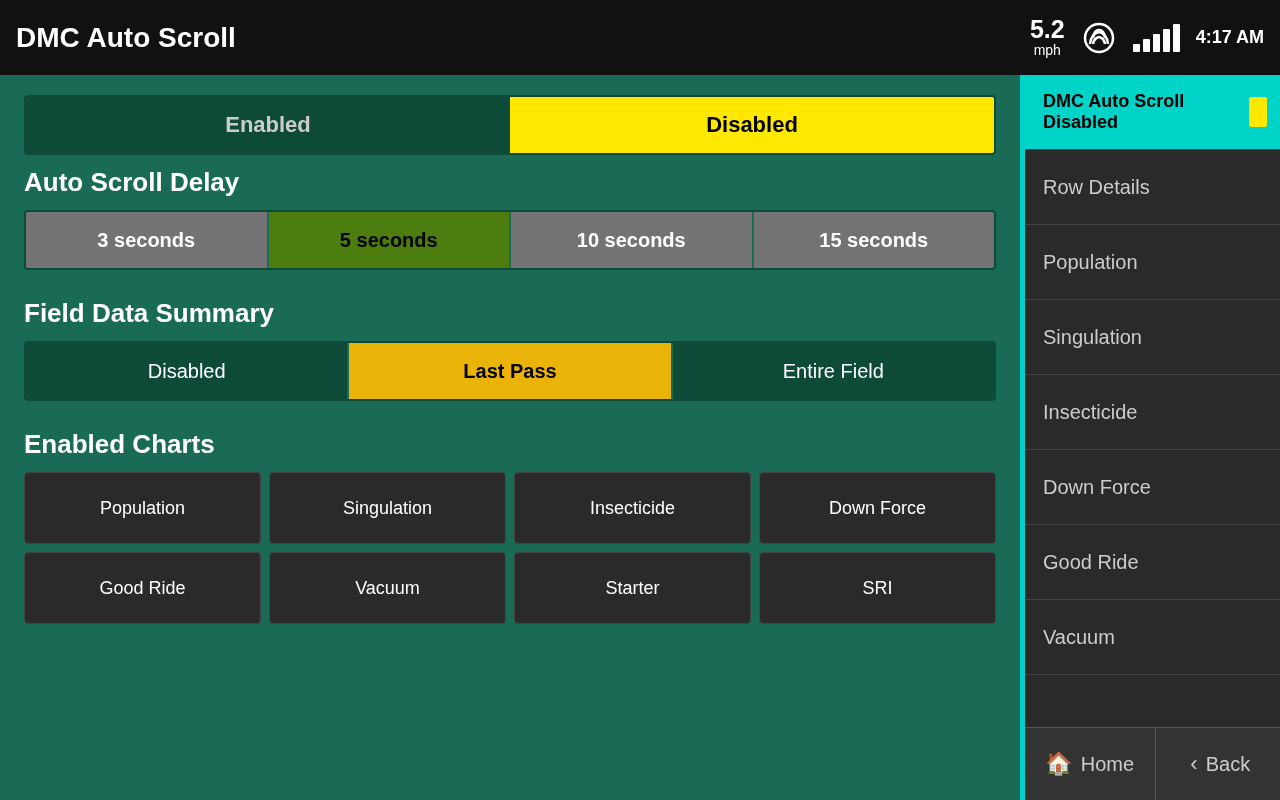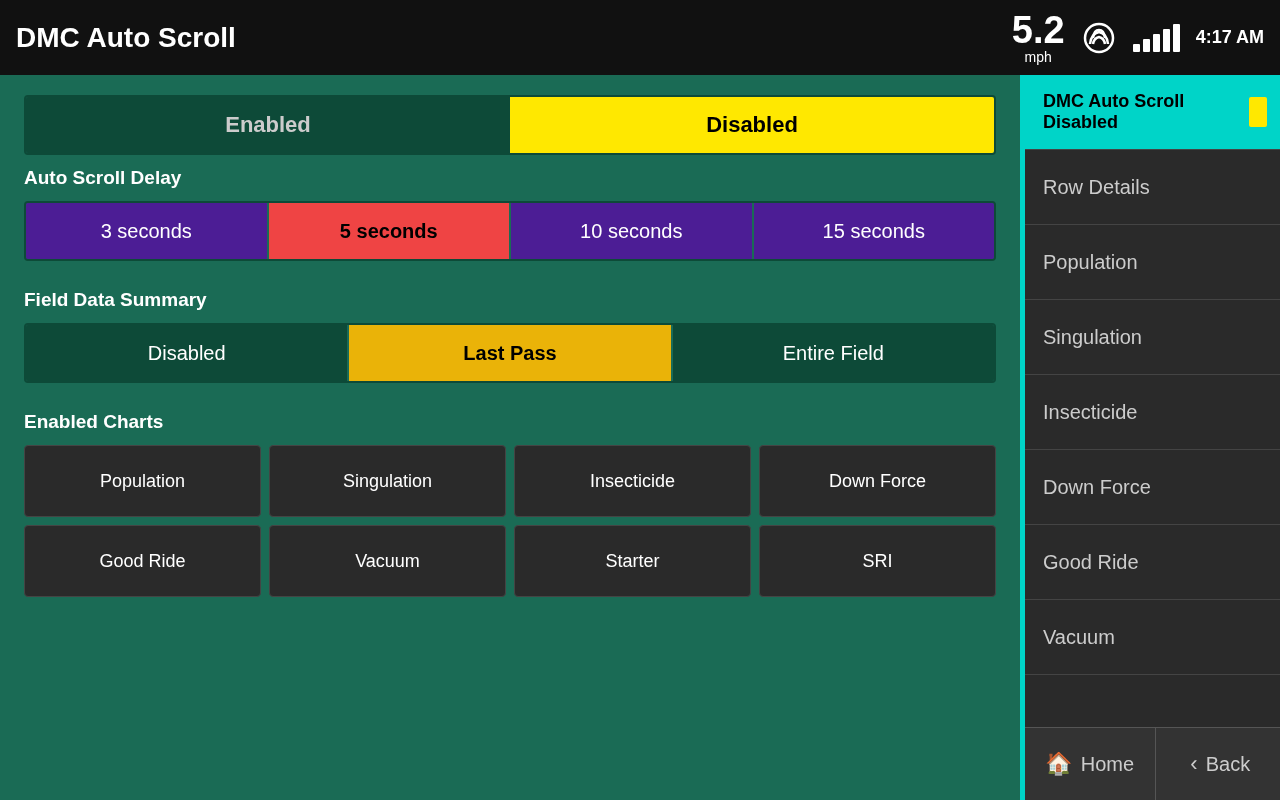--- a/index.html
+++ b/index.html
@@ -33,21 +33,21 @@
       height: 75px;
       display: flex;
       align-items: center;
       gap: 16px;
     }
     .speed-block {
       text-align: center;
       color: #fff;
     }
     .speed-value {
-      font-size: 38px;
+      font-size: 25px;
       font-weight: bold;
       line-height: 1;
     }
     .speed-unit {
       font-size: 14px;
     }
     .signal-icon {
       display: flex;
       align-items: center;
       gap: 4px;
@@ -112,21 +112,21 @@
       color: #ccc;
     }
     .toggle-btn.disabled {
       background: #FFE800;
       color: #000;
     }
 
     
     .section-label {
       color: #fff;
-      font-size: 19px;
+      font-size: 26px;
       font-weight: bold;
       margin-bottom: 12px;
       margin-top: 12px;
     }
 
     
     .delay-row {
       display: flex;
       width: 100%;
       height: 60px;
@@ -134,29 +134,29 @@
       border-radius: 4px;
       overflow: hidden;
       margin-bottom: 28px;
     }
     .delay-btn {
       flex: 1;
       display: flex;
       align-items: center;
       justify-content: center;
       font-size: 20px;
-      font-weight: 400;
-      cursor: pointer;
-      color: #fff;
-      background: #4c1d95;
+      font-weight: 700;
+      cursor: pointer;
+      color: #fff;
+      background: #737373;
       border-right: 2px solid #1a6b55;
     }
     .delay-btn:last-child { border-right: none; }
     .delay-btn.active {
-      background: #ef4444;
+      background: #4d7c0f;
       color: #000;
       font-weight: bold;
     }
 
     
     .fds-row {
       display: flex;
       width: 100%;
       height: 60px;
       border: 2px solid #0d4a38;

